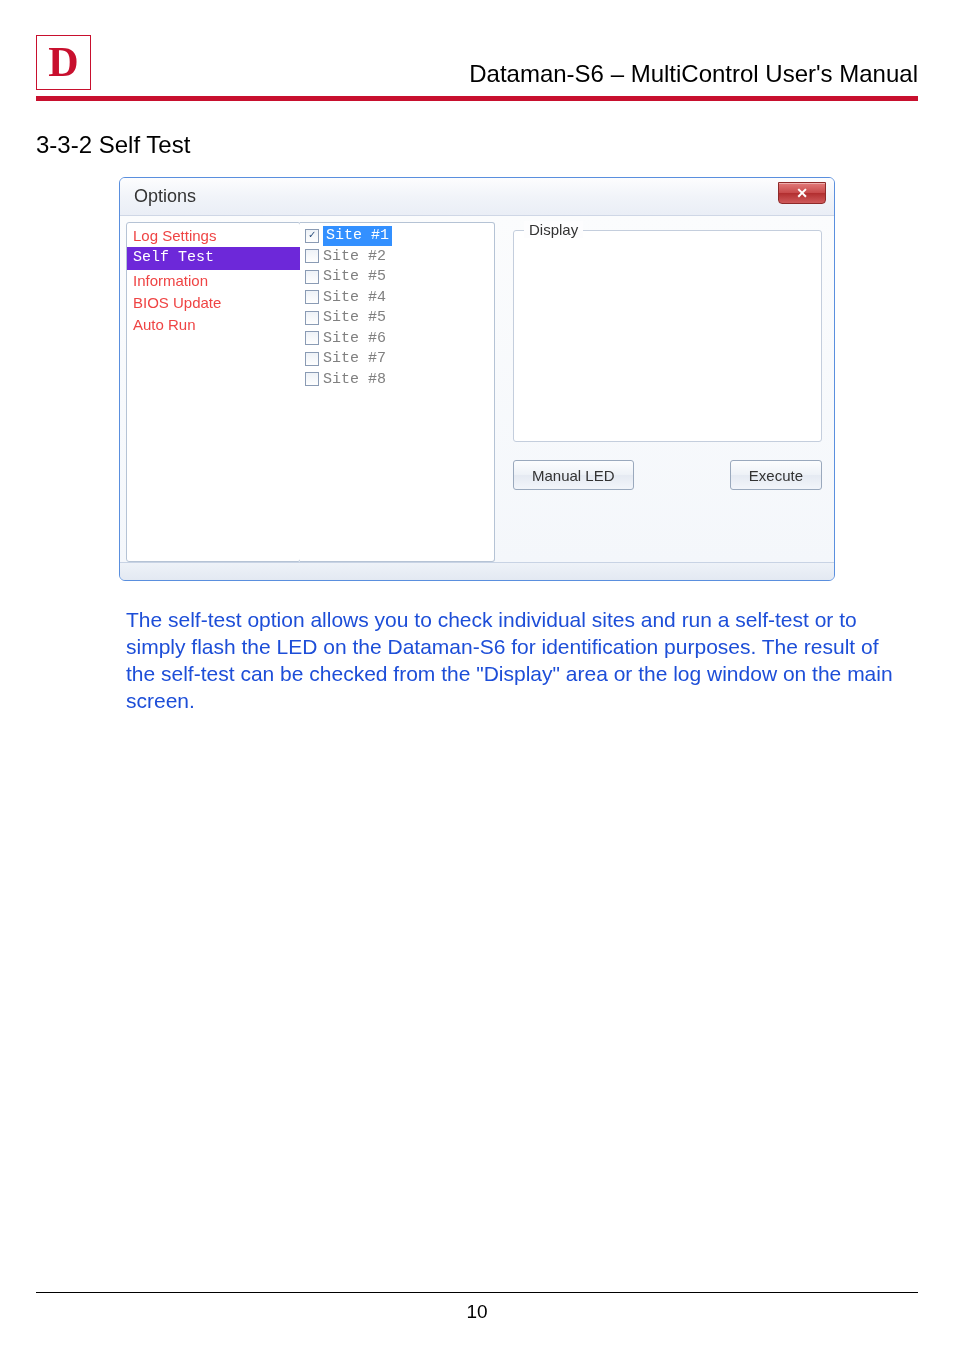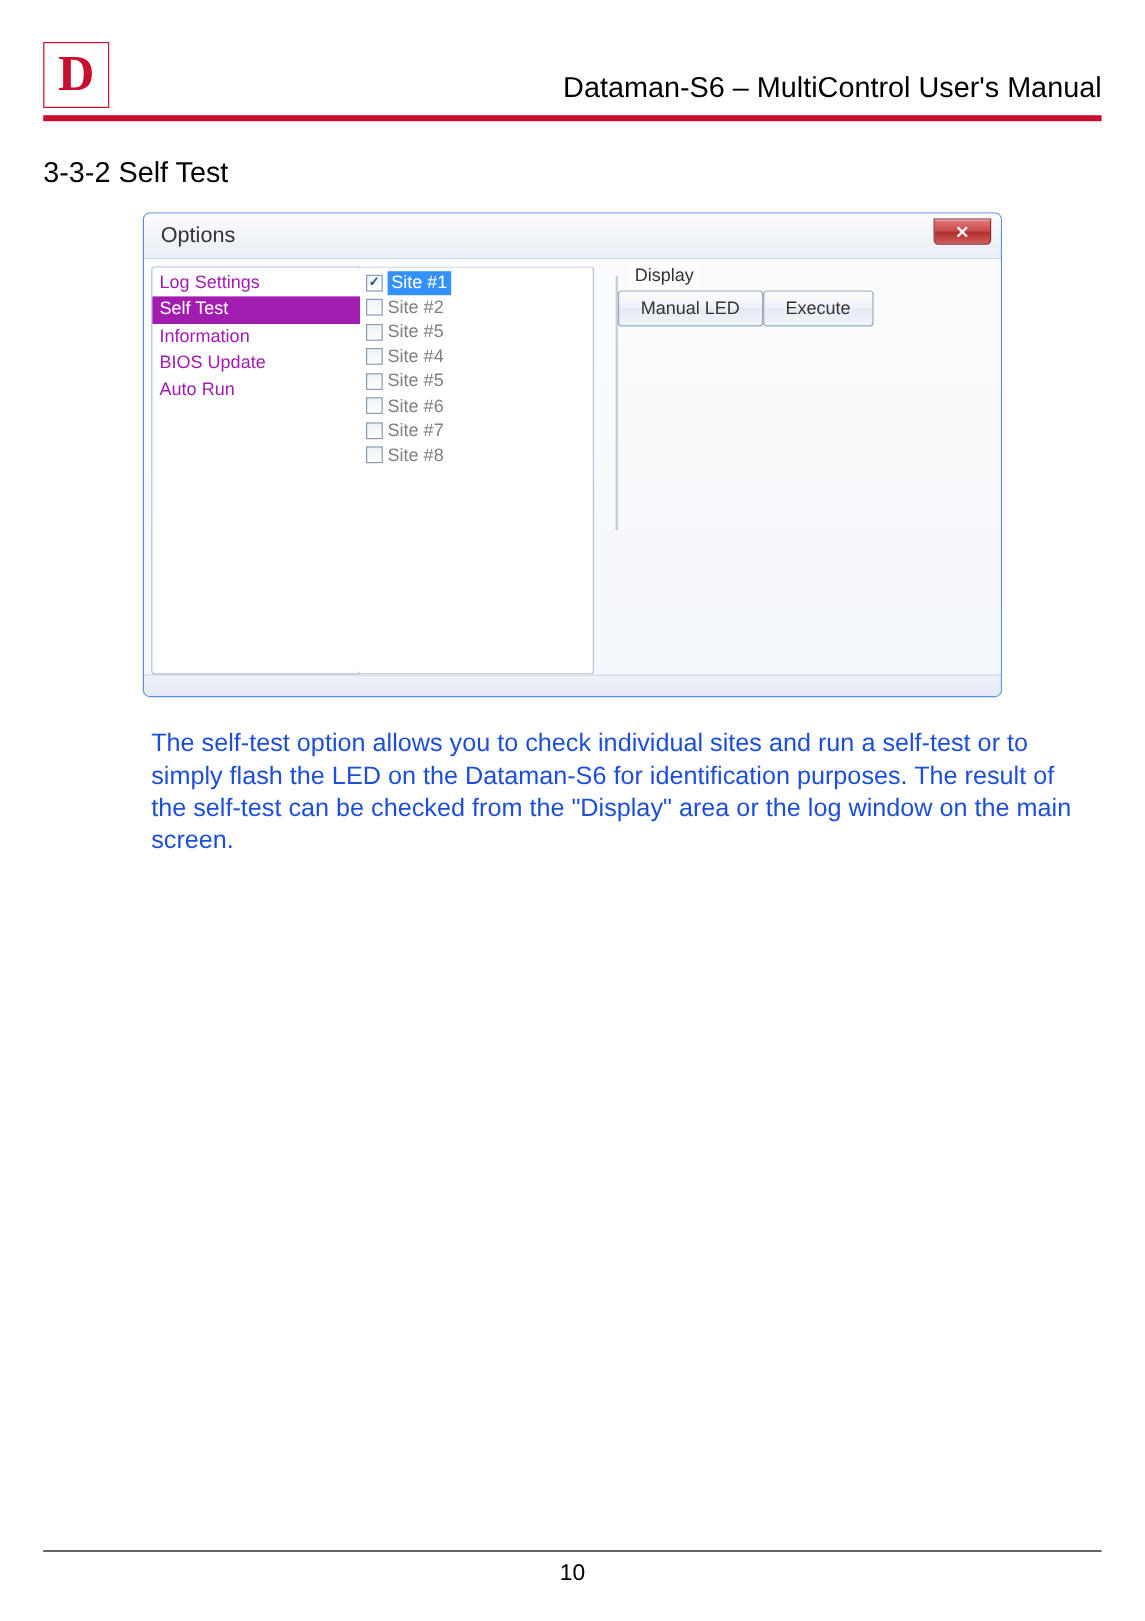--- a/index.html
+++ b/index.html
@@ -107,45 +107,47 @@
   }
   .left-pane {
     width: 175px;
     border: 1px solid #b5c3d5;
     border-radius: 3px;
     background: #fff;
     padding: 2px 0;
   }
   .left-item {
     font-size: 15px;
-    color: #a21caf;
+    color: #ef4444;
     padding: 1px 6px;
     line-height: 1.35;
     white-space: nowrap;
   }
   .left-item.selected {
-    background: #a21caf;
+    background: #6d28d9;
     color: #fff;
+    font-family: Liberation Mono, monospace;
   }
   .mid-pane {
     width: 195px;
     border: 1px solid #b5c3d5;
     border-left: none;
     border-radius: 0 3px 3px 0;
     background: #fff;
     margin-left: -1px;
     padding: 3px 5px;
   }
   .site-row {
     display: flex;
     align-items: center;
     gap: 4px;
     font-size: 15px;
     padding: 0 0 1px 0;
     line-height: 1.3;
+    font-family: Liberation Mono, monospace;
   }
   .cb {
     width: 14px;
     height: 14px;
     border: 1px solid #8a9bb4;
     background: linear-gradient(#eef2f7, #fefefe);
     display: inline-flex;
     align-items: center;
     justify-content: center;
     font-size: 11px;
@@ -162,21 +164,21 @@
   }
   .site-row.sel .site-label {
     background: #3390ff;
     color: #fff;
     padding: 0 3px;
   }
   .right-pane {
     flex: 1;
     padding: 2px 6px 6px 18px;
     display: flex;
-    flex-direction: row;
+    flex-direction: column;
   }
   .groupbox {
     position: relative;
     border: 1px solid #c4cedd;
     border-radius: 3px;
     height: 212px;
     margin-top: 6px;
     background: #fff;
   }
   .group-legend {

